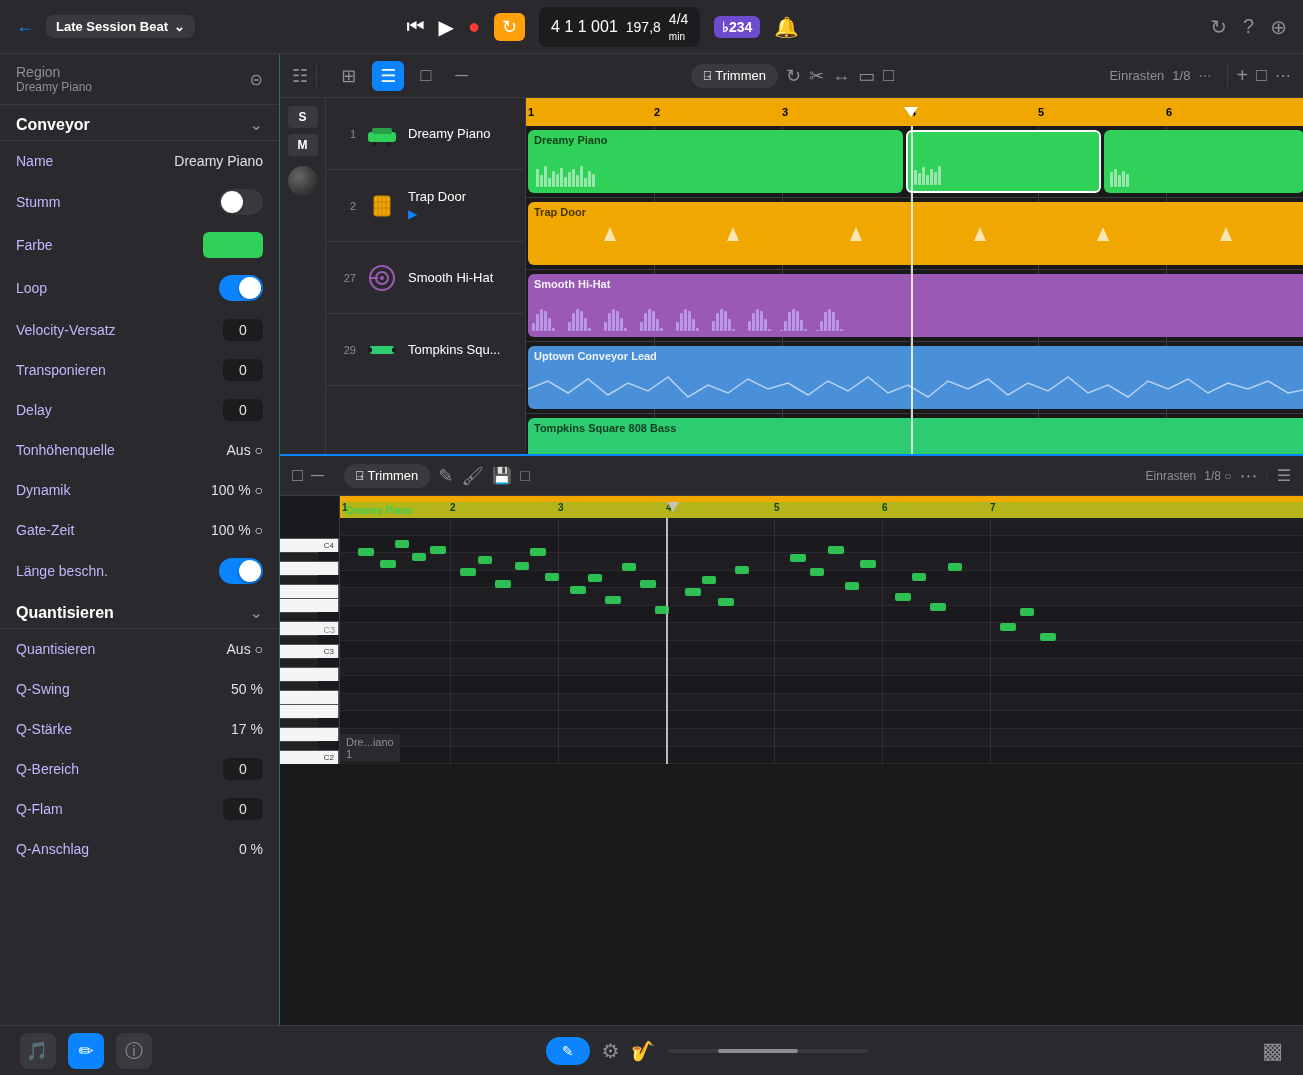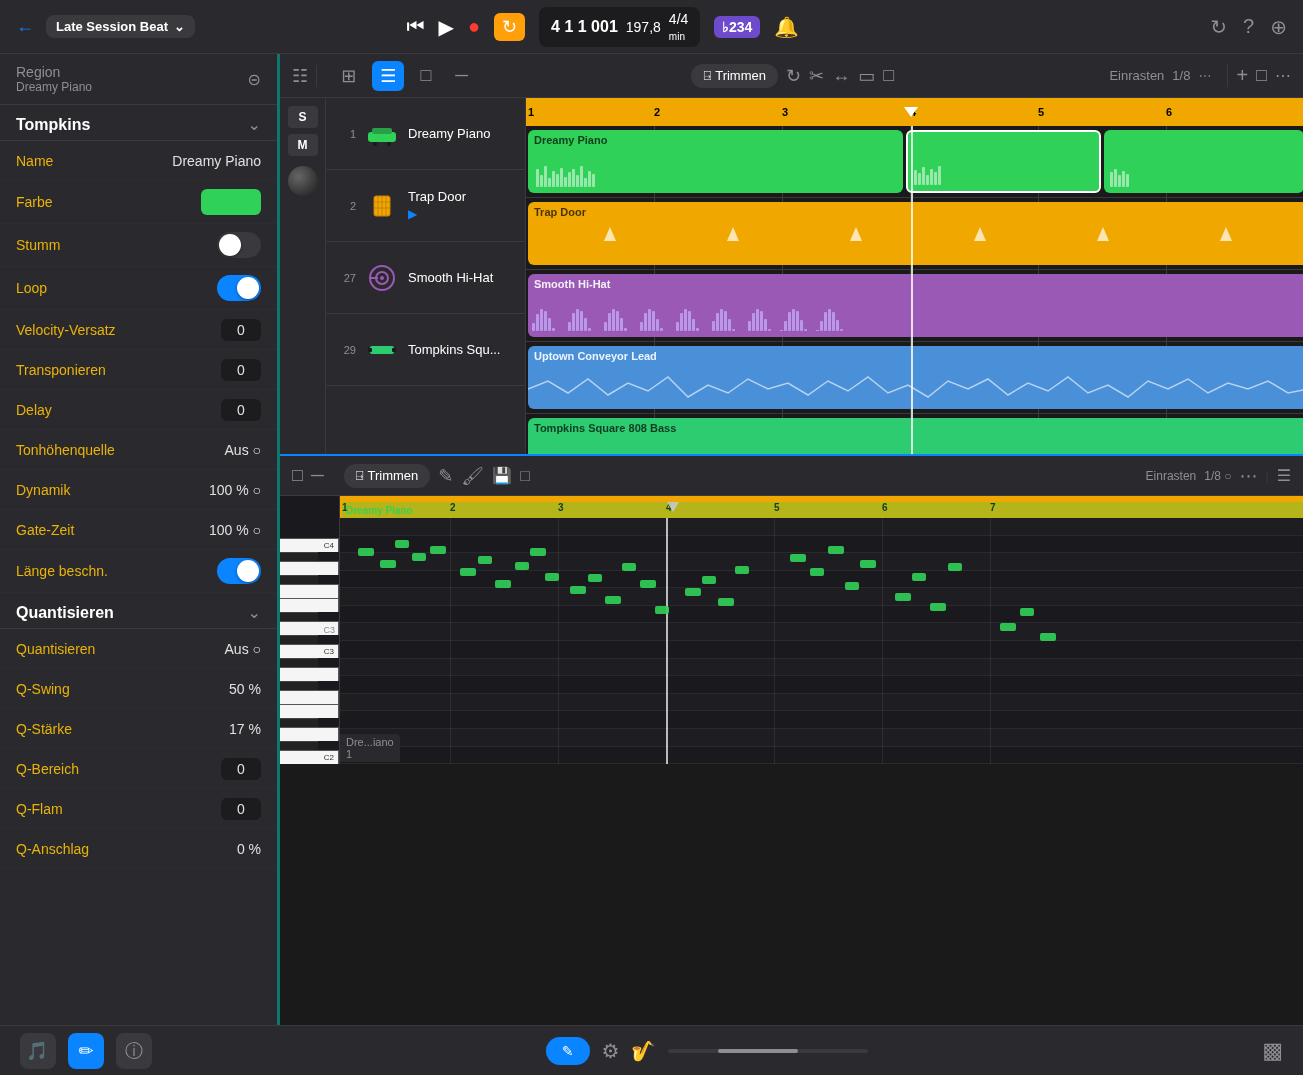--- a/index.html
+++ b/index.html
@@ -8,40 +8,40 @@
     
     .top-nav { display: flex; align-items: center; height: 54px; background: #2a2a2e; border-bottom: 1px solid #3a3a3e; padding: 0 16px; gap: 12px; }
     .back-btn { color: #0a84ff; font-size: 18px; cursor: pointer; }
     .project-title { display: flex; align-items: center; gap: 6px; background: #3a3a3e; border-radius: 8px; padding: 4px 10px; cursor: pointer; }
     .project-title span { font-size: 13px; font-weight: 600; }
     .transport { display: flex; align-items: center; gap: 14px; margin: 0 auto; }
     .transport-btn { font-size: 20px; cursor: pointer; color: #fff; background: none; border: none; }
     .rec-btn { color: #ff3b30; font-size: 20px; cursor: pointer; }
     .loop-btn { background: #ff9f0a; border-radius: 6px; padding: 3px 8px; font-size: 18px; cursor: pointer; }
     .position-display { background: #1c1c1e; border-radius: 8px; padding: 4px 12px; display: flex; align-items: center; gap: 8px; font-size: 14px; font-variant-numeric: tabular-nums; }
-    .position-display .pos { font-size: 16px; font-weight: 700; }
+    .position-display .pos { font-size: 16px; font-weight: 400; }
     .key-badge { background: #6e4acd; border-radius: 6px; padding: 3px 8px; font-size: 14px; font-weight: 600; }
     .top-right { display: flex; gap: 16px; margin-left: auto; color: #8e8e93; font-size: 20px; }
 
     
     .main { display: flex; height: calc(1075px - 54px - 50px); }
 
     
-    .left-panel { width: 280px; background: #2a2a2e; border-right: 3px solid #0f766e; overflow-y: auto; flex-shrink: 0; }
+    .left-panel { width: 280px; background: #2a2a2e; border-right: 1px solid #0f766e; overflow-y: auto; flex-shrink: 0; }
     .region-header { display: flex; align-items: center; justify-content: space-between; padding: 10px 16px; border-bottom: 1px solid #3a3a3e; }
     .region-label { display: flex; align-items: center; gap: 6px; }
     .region-label .main-label { font-size: 14px; color: #8e8e93; }
     .region-label .sub-label { font-size: 12px; color: #8e8e93; }
     .pin-icon { color: #8e8e93; font-size: 16px; cursor: pointer; }
 
     .section-header { display: flex; align-items: center; justify-content: space-between; padding: 10px 16px 6px; border-bottom: 1px solid #3a3a3e; }
     .section-title { font-size: 16px; font-weight: 600; }
 
     .prop-row { display: flex; align-items: center; justify-content: space-between; padding: 8px 16px; border-bottom: 1px solid #2e2e32; min-height: 40px; }
-    .prop-label { font-size: 14px; color: #eab308; }
+    .prop-label { font-size: 14px; color: #c4b5fd; }
     .prop-value { font-size: 14px; color: #e0e0e0; }
     .color-swatch { width: 60px; height: 26px; background: #30d158; border-radius: 6px; }
     .toggle { width: 44px; height: 26px; border-radius: 13px; position: relative; cursor: pointer; }
     .toggle.off { background: #3a3a3e; }
     .toggle.on { background: #0a84ff; }
     .toggle::after { content: ''; position: absolute; width: 22px; height: 22px; background: #fff; border-radius: 50%; top: 2px; transition: left 0.2s; box-shadow: 0 1px 3px rgba(0,0,0,0.4); }
     .toggle.off::after { left: 2px; }
     .toggle.on::after { left: 20px; }
     .num-field { background: #1c1c1e; border-radius: 6px; padding: 3px 10px; font-size: 14px; color: #e0e0e0; min-width: 40px; text-align: center; }
 
@@ -145,35 +145,35 @@
       <div class="region-label">
         <div>
           <div class="main-label">Region</div>
           <div class="sub-label">Dreamy Piano</div>
         </div>
       </div>
       <span class="pin-icon">⊝</span>
     </div>
 
     <div class="section-header">
-      <span class="section-title">Tompkins</span>
+      <span class="section-title">Conveyor</span>
       <span style="color:#8e8e93; cursor:pointer;">⌄</span>
     </div>
 
     <div class="prop-row">
       <span class="prop-label">Name</span>
       <span class="prop-value">Dreamy Piano</span>
     </div>
     <div class="prop-row">
+      <span class="prop-label">Stumm</span>
+      <div class="toggle off"></div>
+    </div>
+    <div class="prop-row">
       <span class="prop-label">Farbe</span>
       <div class="color-swatch"></div>
-    </div>
-    <div class="prop-row">
-      <span class="prop-label">Stumm</span>
-      <div class="toggle off"></div>
     </div>
     <div class="prop-row">
       <span class="prop-label">Loop</span>
       <div class="toggle on"></div>
     </div>
     <div class="prop-row">
       <span class="prop-label">Velocity-Versatz</span>
       <div class="num-field">0</div>
     </div>
     <div class="prop-row">

